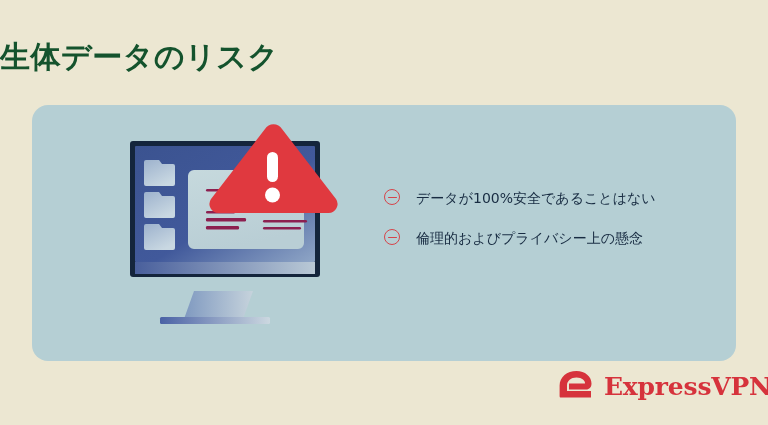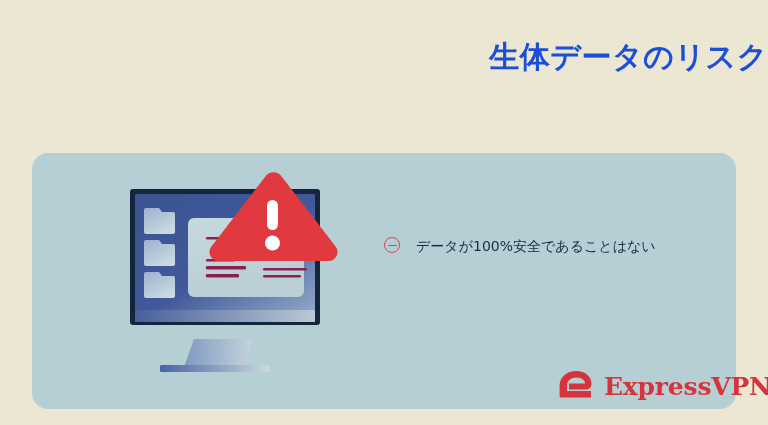--- a/index.html
+++ b/index.html
@@ -19,38 +19,37 @@
     height: 425px;
     background: #ece7d2;
   }
 
   
   .title {
     position: absolute;
     left: 0;
     top: 38px;
     width: 768px;
-    text-align: right;
+    text-align: left;
     font-size: 30px;
     font-weight: 700;
     letter-spacing: 0.5px;
-    color: #1d4ed8;
+    color: #14532d;
     line-height: 1.25;
   }
 
   
   .card {
     position: absolute;
     left: 32px;
     top: 105px;
     width: 704px;
     height: 256px;
     background: #b5cfd4;
     border-radius: 16px;
-    margin-top: 48px;
   }
 
   
   .illus {
     position: absolute;
     left: 90px;
     top: 18px;
     width: 240px;
     height: 215px;
   }
@@ -216,20 +215,27 @@
 
       <div class="bullet-row">
         <span class="bullet-icon">
           <span class="ring"></span>
             <span class="bar"></span>
         </span>
         <span class="bullet-text">データが100%安全であることはない</span>
       </div>
 
 
+      <div class="bullet-row">
+        <span class="bullet-icon">
+          <span class="ring"></span>
+            <span class="bar"></span>
+        </span>
+        <span class="bullet-text">倫理的およびプライバシー上の懸念</span>
+      </div>
 
     </div>
   </div>
 
   <div class="logo">
     <span class="logo-mark">
       <svg width="36" height="34" viewBox="0 0 36 34" xmlns="http://www.w3.org/2000/svg">
         <path d="M18.5 2 C27 2 33.5 7.5 33.5 14.5 C33.5 18 31.5 20.5 28 20.5 L11 20.5 L11 14.5 L27 14.5 C27.5 12 24 8.5 18.5 8.5 C13 8.5 9 12 9 16.5 L9 22 L33 22 L33 28.5 L3 28.5 C2 28.5 1.6 28 1.6 27 L1.6 16.5 C1.6 8 9 2 18.5 2 Z" fill="#d6333c"></path>
       </svg>
     </span>

